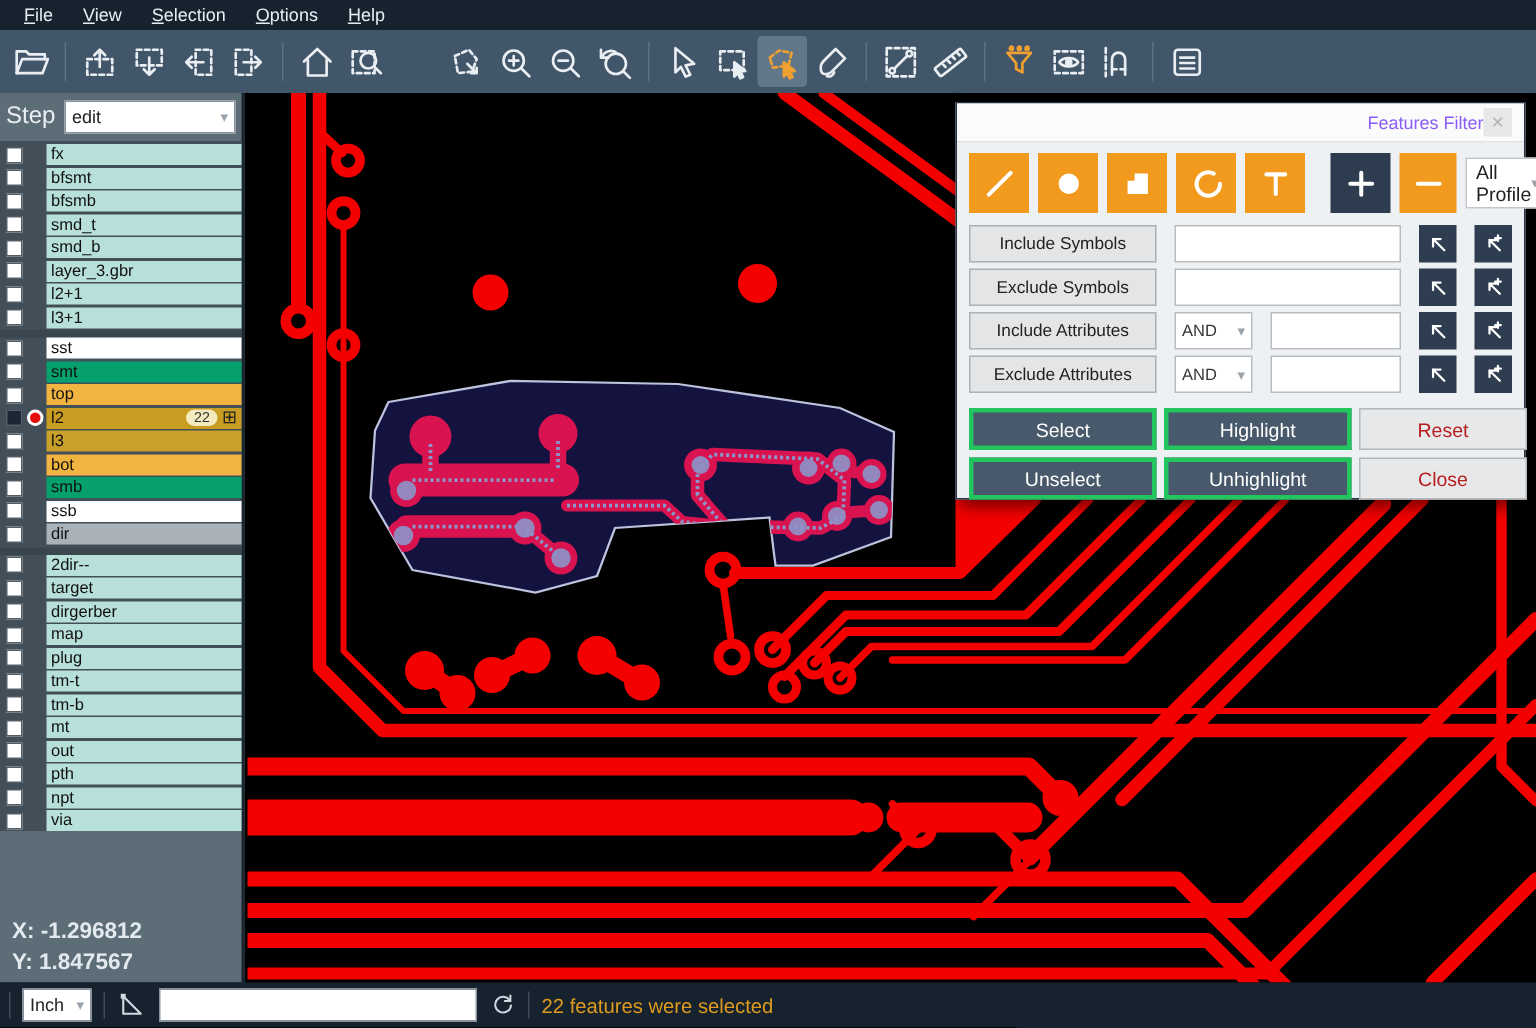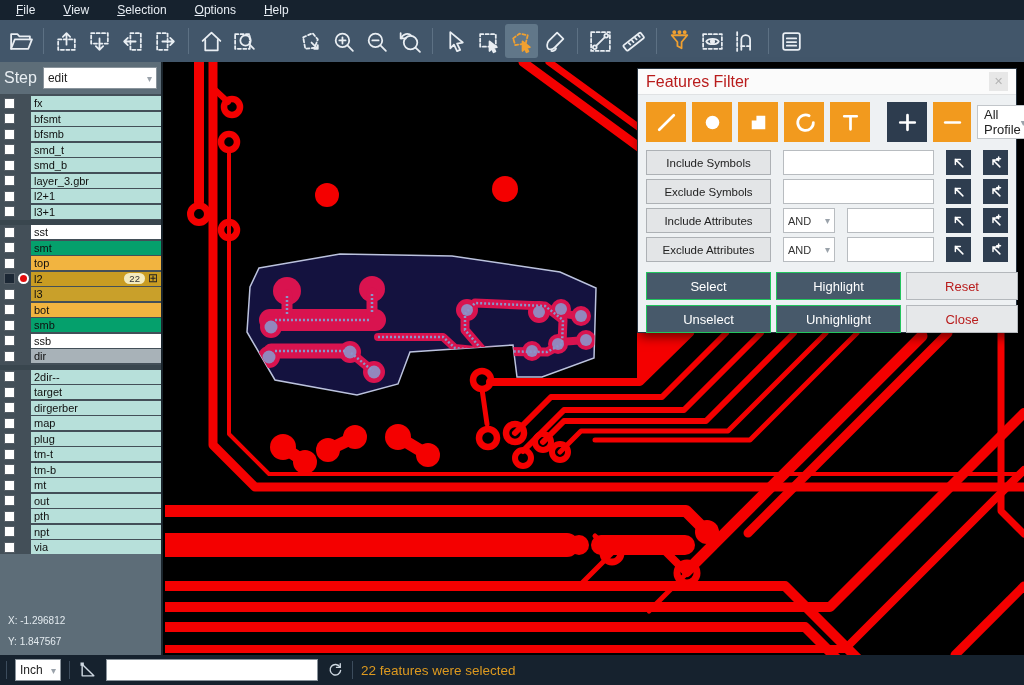--- a/index.html
+++ b/index.html
@@ -2,21 +2,21 @@
 <html><head>
 <meta charset="utf-8">
 <style>
   * { margin:0; padding:0; box-sizing:border-box; }
   html,body { width:1024px; height:685px; overflow:hidden; background:#000;
     font-family:"Liberation Sans", sans-serif; }
   #app { position:relative; width:1024px; height:685px; }
 
   
   #menubar { position:absolute; left:0; top:0; width:1024px; height:20px;
-    background:#16222e; display:flex; align-items:center; gap:8px; padding-left:6px; z-index:30;}
+    background:#16222e; display:flex; align-items:center; gap:0; padding-left:6px; z-index:30;}
   .menu-item { color:#e8eef4; font-size:12px; padding:2px 10px; cursor:default; }
   .menu-item u { text-decoration:underline; }
 
   
   #toolbar { position:absolute; left:0; top:20px; width:1024px; height:42px;
     background:#42566a; display:flex; align-items:center; padding-left:4px; z-index:30; }
   .tbtn { width:33px; height:34px; display:flex; align-items:center; justify-content:center;
     color:#e9eef3; border-radius:3px; flex:0 0 auto; }
   .tbtn.active { background:#617789; color:#f0a030; }
   .tbtn.orange { color:#f0a030; }
@@ -40,33 +40,33 @@
   .reddot { width:11px; height:11px; border-radius:50%; background:#fff;
     display:flex; align-items:center; justify-content:center; }
   .reddot::after { content:""; width:7px; height:7px; border-radius:50%; background:#e40c0c; }
   .lrow .band { flex:1; height:14px; font-size:11px; color:#101010; padding:0 3px;
     display:flex; align-items:center; overflow:hidden; white-space:nowrap; }
   .lrow .band .lbl { flex:1; }
   .badge { background:#f3ebbe; border-radius:7px; font-size:9.5px; color:#333;
     padding:0 5px; line-height:11px; margin-right:3px; }
   .gridglyph { font-size:12px; color:#222; line-height:11px; }
   .ldiv { height:5px; background:#39464e; }
-  #coords { position:absolute; left:8px; top:548px; color:#e3eaef; font-size:10px; line-height:21px; }
+  #coords { position:absolute; left:8px; top:548px; color:#e3eaef; font-size:15px; line-height:21px;font-weight:bold; }
 
   
   #canvas-wrap { position:absolute; left:165px; top:62px; width:859px; height:593px;
     background:#000; z-index:10; }
 
   
   #dialog { position:absolute; left:637px; top:68px; width:380px; height:265px;
     background:#eef1f3; border:1px solid #27333f; box-shadow:3px 4px 10px rgba(0,0,0,.55);
     z-index:40; }
   #dialog-title { height:26px; background:#fbfbfb; display:flex; align-items:center;
     padding:0 8px; border-bottom:1px solid #e0e2e4; }
-  #dialog-title .t { flex:1; color:#b91c1c; font-size:16px; }
+  #dialog-title .t { flex:1; color:#8b5cf6; font-size:12px;text-align:right; }
   #dialog-close { width:19px; height:19px; background:#e7e7e7; color:#b3b3b3;
     display:flex; align-items:center; justify-content:center; font-size:11px; }
   #dialog-tools { display:flex; align-items:center; padding:7px 8px 6px 8px; gap:6px; }
   .dtool { width:40px; height:40px; background:#f29a1e; display:flex; align-items:center;
     justify-content:center; color:#fff; flex:0 0 auto; }
   .dtool.dark { background:#2d3c4e; margin-left:11px; }
   .dtool.minus { width:38px; }
   #profile-select { margin-left:auto; width:92px; height:34px; background:#fff;
     border:1px solid #c2c6ca; display:flex; align-items:center; justify-content:space-between;
     padding:0 6px; font-size:13px; color:#222; }
@@ -78,21 +78,21 @@
   .fand { width:52px; height:25px; background:#fff; border:1px solid #b8bcc0;
     font-size:11px; color:#333; display:flex; align-items:center;
     justify-content:space-between; padding:0 4px; flex:0 0 auto; }
   .finput { flex:1; height:25px; background:#fff; border:1px solid #b8bcc0; }
   .fsq { width:25px; height:25px; background:#2e3d4f; color:#fff; display:flex;
     align-items:center; justify-content:center; flex:0 0 auto; }
   #dialog-actions { display:grid; grid-template-columns:125px 125px 112px; gap:5px;
     padding:6px 8px; margin-top:2px; }
   .abtn { height:28px; display:flex; align-items:center; justify-content:center;
     font-size:13px; }
-  .abtn.dark { background:#47596a; color:#fff; border:1px solid #22c55e; }
+  .abtn.dark { background:#47596a; color:#fff; border:3px solid #22c55e; }
   .abtn.light { background:#e6e8ea; color:#b91c1c; border:1px solid #b4b8bc; }
 
   
   #statusbar { position:absolute; left:0; top:655px; width:1024px; height:30px;
     background:#16222e; display:flex; align-items:center; gap:8px; padding:0 6px; z-index:30; }
   .ssep { width:1px; height:18px; background:#3c4c5c; }
   #unit-select { width:46px; height:22px; background:#fff; border:1px solid #8a949c;
     display:flex; align-items:center; justify-content:space-between; padding:0 4px;
     font-size:12px; color:#222; }
   #cmd-input { width:212px; height:22px; background:#fff; border:1px solid #8a949c; }

